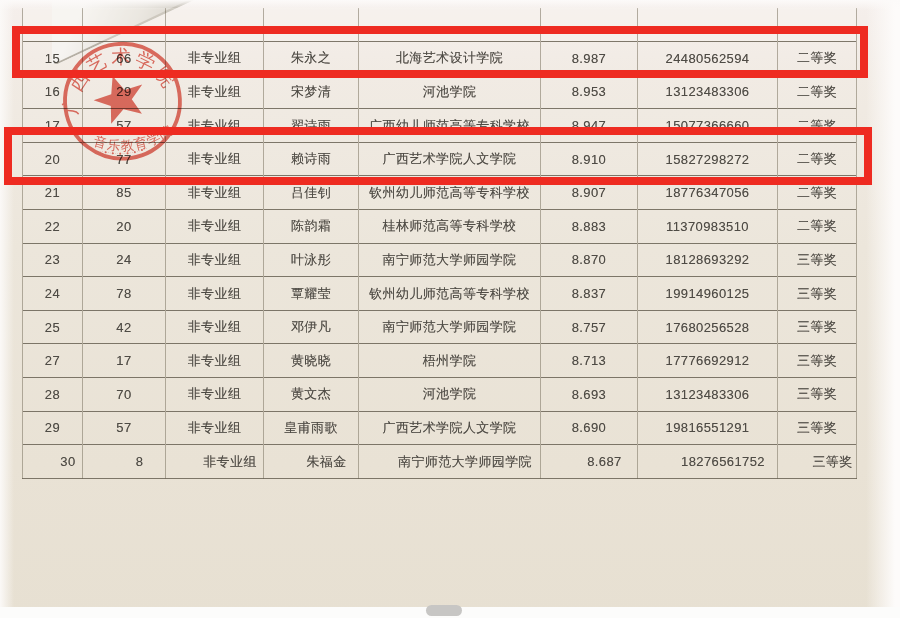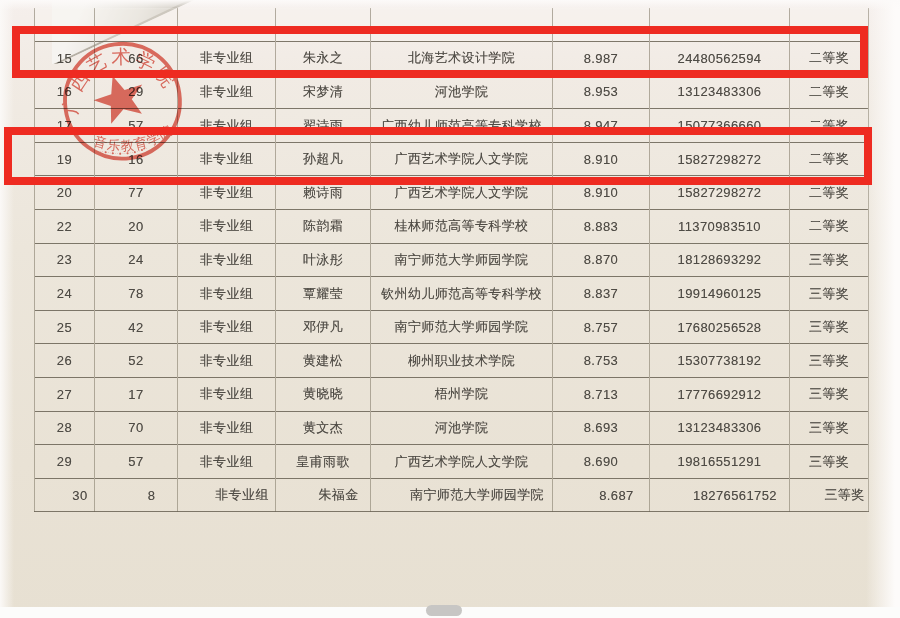--- a/index.html
+++ b/index.html
@@ -24,21 +24,21 @@
     background:linear-gradient(115deg,#f6f4f1 20%, #e3dfd8 55%, #cfcac1 75%, #c2bcb2 100%);
   }
   .page-curl::after {
     content:""; position:absolute; left:0; top:0; width:100%; height:100%;
     clip-path:polygon(100% 0, 96% 0, 1% 100%, 4% 100%);
     background:#b5afa4;
   }
 
   
   table.results {
-    position:absolute; left:34px; top:8px; width:834px;
+    position:absolute; left:22px; top:8px; width:834px;
     border-collapse:collapse; table-layout:fixed;
   }
   table.results td {
     border-left:1px solid rgba(142,133,116,0.65);
     border-right:1px solid rgba(142,133,116,0.65);
     border-top:1.4px solid rgba(104,97,84,0.85);
     text-align:center; vertical-align:middle;
     color:#4e4b45; font-size:13px; letter-spacing:0.4px;
     text-shadow:0 0 0.6px rgba(96,90,82,0.55);
     white-space:nowrap; overflow:hidden;
@@ -116,40 +116,40 @@
       <td class="num-cell">17</td>
       <td class="num-cell">57</td>
       <td>非专业组</td>
       <td>翟诗雨</td>
       <td>广西幼儿师范高等专科学校</td>
       <td class="score-cell">8.947</td>
       <td class="phone-cell">15077366660</td>
       <td>二等奖</td>
     </tr>
         <tr>
-      <td class="num-cell">19</td>
-      <td class="num-cell">16</td>
-      <td>非专业组</td>
-      <td>孙超凡</td>
-      <td>广西艺术学院人文学院</td>
-      <td class="score-cell">8.910</td>
-      <td class="phone-cell">15827298272</td>
-      <td>二等奖</td>
-    </tr>
-        <tr>
       <td class="num-cell">20</td>
       <td class="num-cell">77</td>
       <td>非专业组</td>
       <td>赖诗雨</td>
       <td>广西艺术学院人文学院</td>
       <td class="score-cell">8.910</td>
       <td class="phone-cell">15827298272</td>
       <td>二等奖</td>
     </tr>
         <tr>
+      <td class="num-cell">21</td>
+      <td class="num-cell">85</td>
+      <td>非专业组</td>
+      <td>吕佳钊</td>
+      <td>钦州幼儿师范高等专科学校</td>
+      <td class="score-cell">8.907</td>
+      <td class="phone-cell">18776347056</td>
+      <td>二等奖</td>
+    </tr>
+        <tr>
       <td class="num-cell">22</td>
       <td class="num-cell">20</td>
       <td>非专业组</td>
       <td>陈韵霜</td>
       <td>桂林师范高等专科学校</td>
       <td class="score-cell">8.883</td>
       <td class="phone-cell">11370983510</td>
       <td>二等奖</td>
     </tr>
         <tr>
@@ -173,30 +173,20 @@
       <td>三等奖</td>
     </tr>
         <tr>
       <td class="num-cell">25</td>
       <td class="num-cell">42</td>
       <td>非专业组</td>
       <td>邓伊凡</td>
       <td>南宁师范大学师园学院</td>
       <td class="score-cell">8.757</td>
       <td class="phone-cell">17680256528</td>
-      <td>三等奖</td>
-    </tr>
-        <tr>
-      <td class="num-cell">26</td>
-      <td class="num-cell">52</td>
-      <td>非专业组</td>
-      <td>黄建松</td>
-      <td>柳州职业技术学院</td>
-      <td class="score-cell">8.753</td>
-      <td class="phone-cell">15307738192</td>
       <td>三等奖</td>
     </tr>
         <tr>
       <td class="num-cell">27</td>
       <td class="num-cell">17</td>
       <td>非专业组</td>
       <td>黄晓晓</td>
       <td>梧州学院</td>
       <td class="score-cell">8.713</td>
       <td class="phone-cell">17776692912</td>

